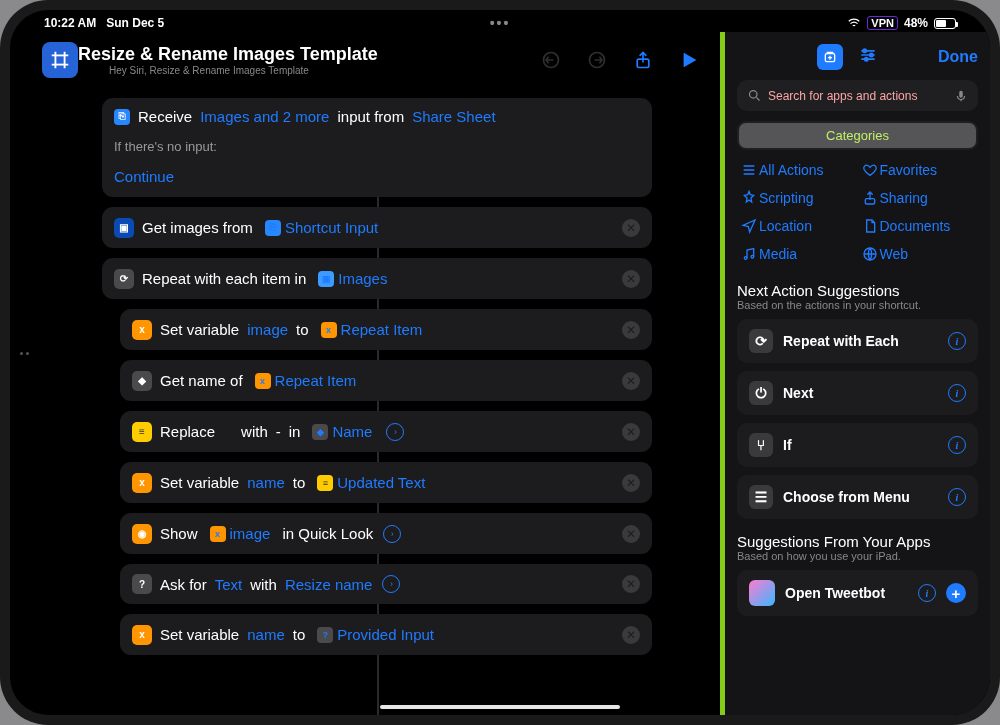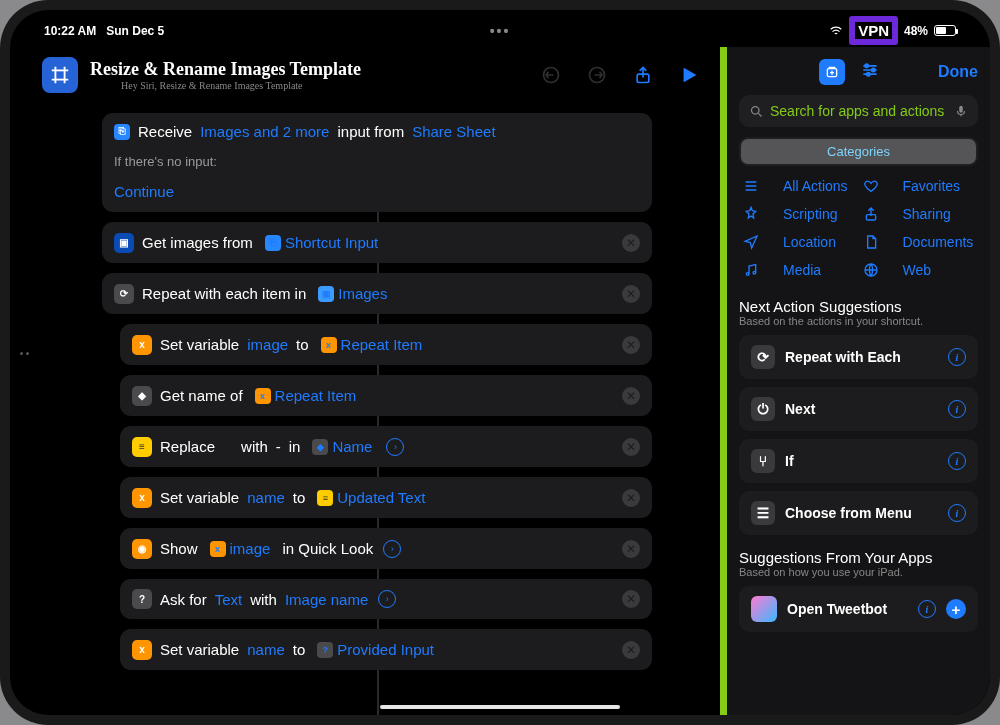--- a/index.html
+++ b/index.html
@@ -56,23 +56,21 @@
   .main {
     flex: 1;
     display: flex;
     flex-direction: column;
     padding: 4px 8px 0 32px;
     overflow: hidden;
   }
   .header {
     display: flex;
     align-items: center;
-    gap: 12px;
     padding: 6px 0;
-    font-family: Liberation Serif, serif;
   }
   .app-icon {
     width: 36px;
     height: 36px;
     background: #2663d7;
     border-radius: 8px;
     display: flex;
     align-items: center;
     justify-content: center;
   }
@@ -150,65 +148,65 @@
   .disclosure {
     width: 18px; height: 18px; border: 1.5px solid #1f7bff; border-radius: 50%;
     display: inline-flex; align-items: center; justify-content: center;
     color: #1f7bff; font-size: 9px; margin-left: 2px;
   }
   .indent { margin-left: 18px; }
 
   .sidebar {
     width: 270px;
     background: #141416;
-    border-left: 7px solid #84cc16;
+    border-left: 5px solid #84cc16;
     display: flex;
     flex-direction: column;
     padding: 8px 12px;
     overflow-y: hidden;
   }
   .sidebar-header {
     display: flex;
     justify-content: space-between;
     align-items: center;
     padding: 4px 0 10px 0;
   }
   .sidebar-header .left-icons { display: flex; gap: 14px; padding-left: 80px; }
   .done-btn { color: #1f7bff; font-weight: 600; font-size: 16px; cursor: pointer; }
   .search-field {
     background: #1f1f21;
     border-radius: 10px;
     padding: 8px 10px;
     display: flex;
     align-items: center;
     gap: 6px;
-    color: #84cc16;
-    font-size: 14px;
+    color: #fca5a5;
+    font-size: 12px;
   }
   .search-field .mic { margin-left: auto; }
   .segmented {
     display: flex;
     background: #1f1f21;
     border-radius: 9px;
     margin: 10px 0;
     padding: 2px;
   }
   .segmented .seg {
     flex: 1; text-align: center; padding: 5px 0;
-    border-radius: 7px; font-size: 13px; cursor: pointer; color: #7dd3fc;
+    border-radius: 7px; font-size: 13px; cursor: pointer; color: #bef264;
   }
   .segmented .seg.active { background: #555558; }
   .cat-grid {
     display: grid;
     grid-template-columns: 1fr 1fr;
     gap: 12px 8px;
     padding: 2px 4px 14px 4px;
   }
   .cat {
-    display: flex; align-items: center; gap: 24px;
+    display: flex; align-items: center; gap: 2px;
     color: #1f7bff; font-size: 14px; cursor: pointer;
   }
   .cat svg { width: 16px; height: 16px; flex-shrink: 0; }
   .section-title { font-size: 15px; font-weight: 400; padding-top: 6px; }
   .section-sub { font-size: 11px; color: #888; padding-bottom: 8px; }
   .suggestion {
     background: #1c1c1e;
     border-radius: 10px;
     padding: 10px 12px;
     margin-bottom: 8px;
@@ -282,21 +280,21 @@
   <div class="statusbar">
     <div class="left">
       <span>10:22 AM</span>
       <span>Sun Dec 5</span>
     </div>
     <div class="center">•••</div>
     <div class="right">
       <svg class="wifi" viewBox="0 0 24 24" fill="none" stroke="#fff" stroke-width="2">
             <path d="M3 9c5-5 13-5 18 0M6 13c3.5-3 8.5-3 12 0M10 17c1-1 3-1 4 0"></path>
           </svg>
-      <span style="font-size:15px;border:6px solid #6d28d9;border-radius:3px;padding:0 3px">VPN</span>
+      <span style="font-size:11px;border:1px solid #6d28d9;border-radius:3px;padding:0 3px">VPN</span>
       <span>48%</span>
       <span class="battery">
             <span class="fill"></span>
           </span>
     </div>
   </div>
 
   <div class="content">
    <div class="main">
     <div class="header">
@@ -433,21 +431,21 @@
         <span>in Quick Look</span>
         <span class="disclosure">›</span>
         <span class="close-x">✕</span>
       </div>
 
       <div class="card indent">
         <span class="badge b-grey">?</span>
         <span>Ask for</span>
         <span class="txt-blue">Text</span>
         <span>with</span>
-        <span class="txt-blue">Image name</span>
+        <span class="txt-blue">Resize name</span>
         <span class="disclosure">›</span>
         <span class="close-x">✕</span>
       </div>
 
       <div class="card indent">
         <span class="badge b-orange">x</span>
         <span>Set variable</span>
         <span class="txt-blue">name</span>
         <span>to</span>
         <span class="pill txt-blue">

